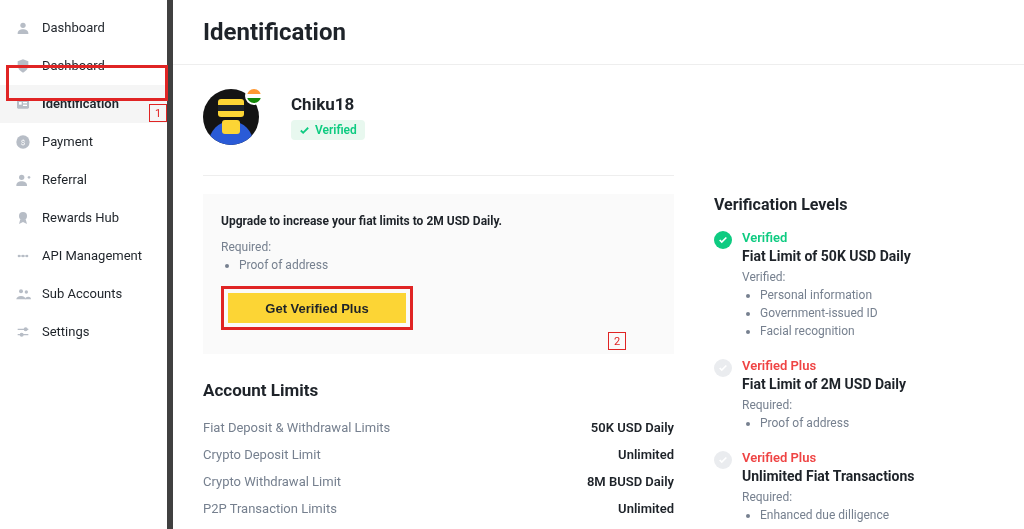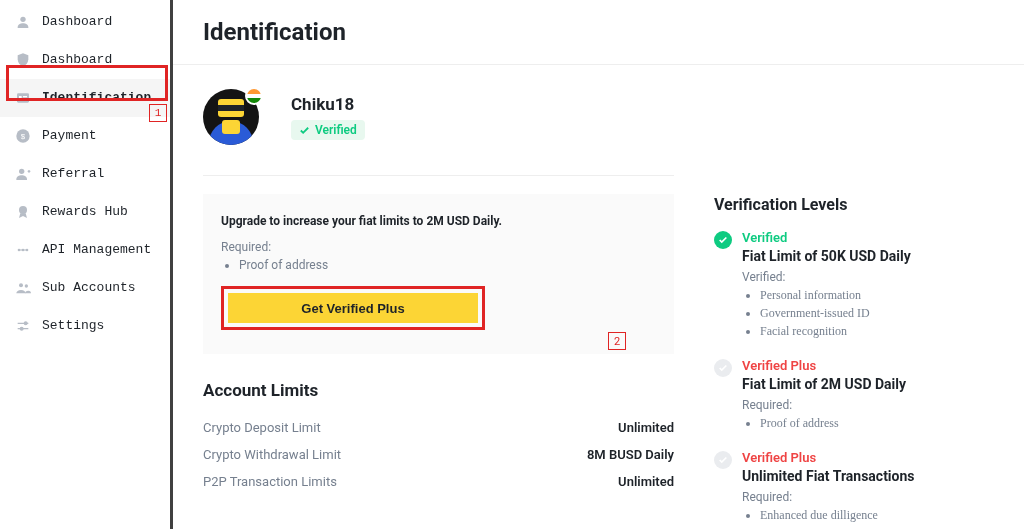--- a/index.html
+++ b/index.html
@@ -11,23 +11,22 @@
     height: 529px;
     overflow: hidden;
     font-size: 14px;
   }
   .layout { display: flex; height: 100%; }
 
   
   .sidebar {
     width: 173px;
     background: #fff;
-    padding-top: 3px;
-    border-right: 3px solid #404040;
-    font-family: Liberation Mono, monospace;
+    padding-top: 9px;
+    border-right: 6px solid #404040;
   }
   .sidebar-item {
     display: flex;
     align-items: center;
     gap: 10px;
     padding: 10px 14px;
     font-size: 13px;
     color: #1e2329;
     cursor: pointer;
     line-height: 16px;
@@ -117,21 +116,21 @@
   .req-list { font-size: 12px; color: #76808f; padding-left: 18px; margin-top: 2px; margin-bottom: 12px; }
   .req-list li { list-style: disc; line-height: 1.5; }
   .redbox-btn {
     border: 3px solid #e02424;
     padding: 4px;
     display: inline-block;
   }
   .cta-btn {
     background: #fcd535; color: #1e2329;
     border: none; font-weight: 700; font-size: 13px;
-    width: 250px; height: 30px; cursor: pointer;
+    width: 178px; height: 30px; cursor: pointer;
     display: inline-flex; align-items: center; justify-content: center;
   }
   .redbox-btn-label {
     position: absolute;
     left: 435px; top: 332px;
     width: 18px; height: 18px; border: 1.5px solid #e02424;
     font-size: 11px; color: #e02424;
     display:flex; align-items:center; justify-content:center;
   }
 
@@ -152,21 +151,21 @@
     margin-top: 1px;
   }
   .level-dot.done { background:#0ecb81; }
   .level-dot.pending { background:#eaecef; }
   .level-dot svg { width:10px; height:10px; }
   .level-name { font-size: 13px; font-weight: 600; color:#0ecb81; }
   .level-name.grey { color:#ef4444; }
   .level-sub { font-size: 14px; font-weight: 700; margin: 3px 17px 6px 0; }
   .level-req-label { font-size: 12px; color:#76808f; }
   .level-req-list { font-size: 12px; color:#76808f; padding-left:18px; margin-top:2px; }
-  .level-req-list li { list-style: disc; line-height: 1.5; font-family: Liberation Serif, serif; }
+  .level-req-list li { list-style: disc; line-height: 1.5; }
 </style>
 </head>
 <body>
 
 <div class="layout">
 
   <div class="sidebar" style="position:relative">
     <div class="sidebar-item">
       <span class="icon">
         <svg viewBox="0 0 24 24" fill="currentColor">
@@ -296,20 +295,24 @@
           <ul class="req-list">
             <li>Proof of address</li>
           </ul>
           <div class="redbox-btn">
             <button class="cta-btn">Get Verified Plus</button>
           </div>
         </div>
 
         <h2 class="limits-title">Account Limits</h2>
         <div class="limit-row">
+          <span>Fiat Deposit &amp; Withdrawal Limits</span>
+          <span class="val">50K USD Daily</span>
+        </div>
+        <div class="limit-row">
           <span>Crypto Deposit Limit</span>
           <span class="val">Unlimited</span>
         </div>
         <div class="limit-row">
           <span>Crypto Withdrawal Limit</span>
           <span class="val">8M BUSD Daily</span>
         </div>
         <div class="limit-row">
           <span>P2P Transaction Limits</span>
           <span class="val">Unlimited</span>

